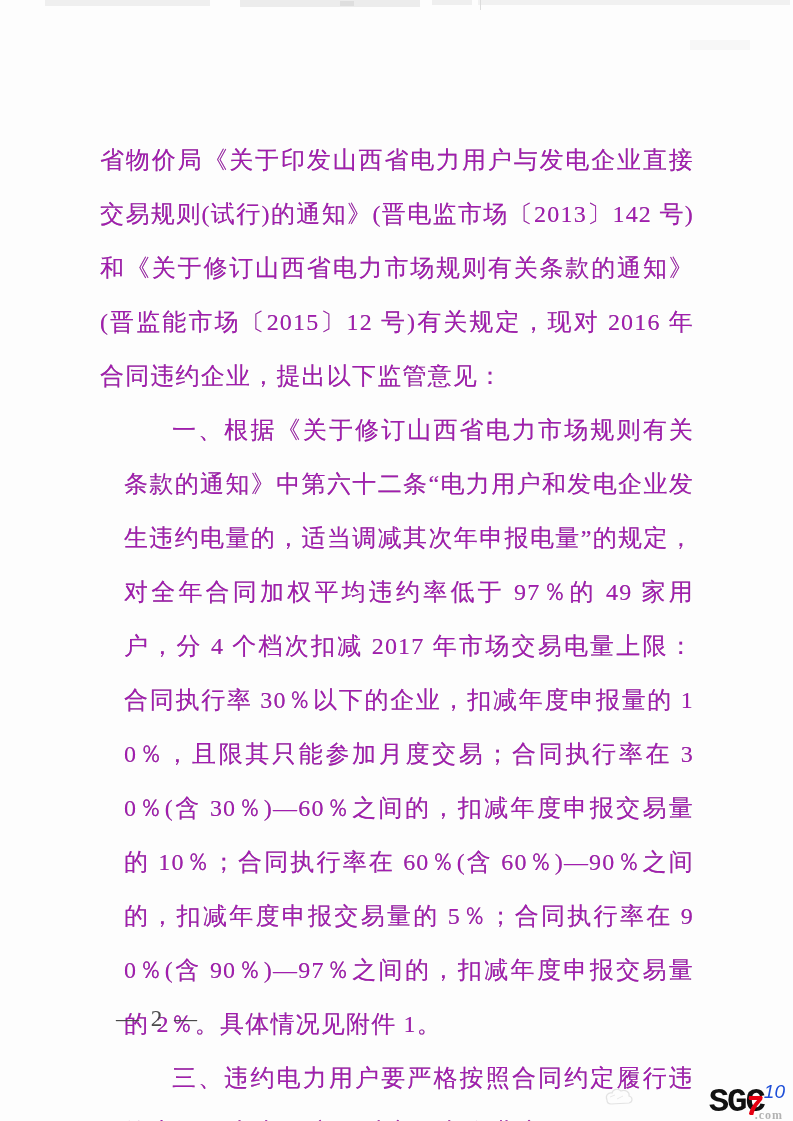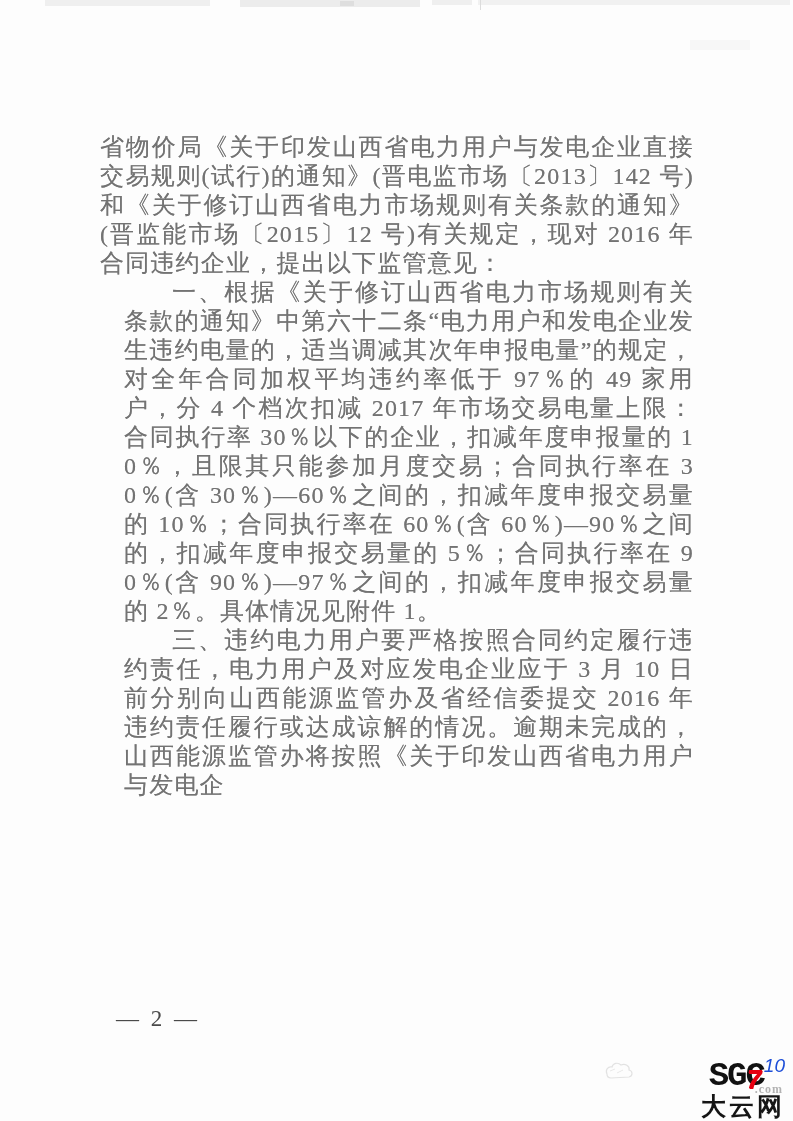--- a/index.html
+++ b/index.html
@@ -37,25 +37,25 @@
   
   .body-text {
     position: absolute;
     left: 100px;
     top: 133px;
     width: 594px;
   }
 
   .body-text p {
     font-size: 24px;
-    line-height: 29px;
+    line-height: 54px;
     letter-spacing: 1.2px;
     text-align: justify;
     word-break: break-all;
-    color: #737373;
+    color: #a21caf;
     text-shadow: 0 0 0.6px rgba(40,40,40,0.45);
   }
 
   .body-text p.indent { text-indent: 2em; margin-left: 24px; }
 
   
   .page-number {
     position: absolute;
     left: 116px;
     top: 1006px;
@@ -165,16 +165,15 @@
       <svg width="34" height="26" viewBox="0 0 34 26">
         <path d="M4 16 C2 12 5 8 9 9 C10 5 15 4 18 7 C22 5 27 8 26 12 C30 13 30 18 26 19 L8 20 C5 20 4 18 4 16 Z" fill="none" stroke="#c9c9c9" stroke-width="1.2"></path>
         <path d="M7 13 L12 11 M14 15 L20 12" stroke="#d4d4d4" stroke-width="1" fill="none"></path>
       </svg>
     </span>
     <span class="wm-brand-row">
       <span class="wm-brand">SGC</span><span class="wm-sup">10</span>
       <span class="wm-accent">7</span>
       <span class="wm-com">.com</span>
     </span>
-    <div class="wm-site">大云网</div>
   </div>
 
 </div>
 
 </body></html>

